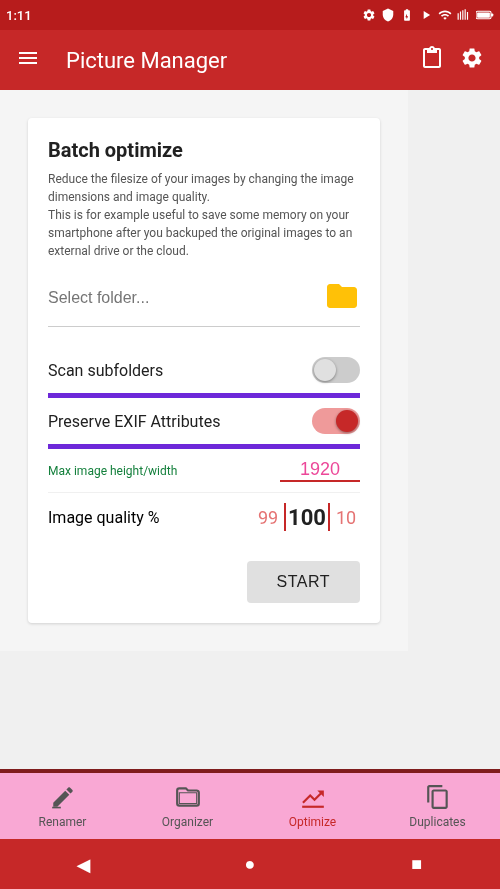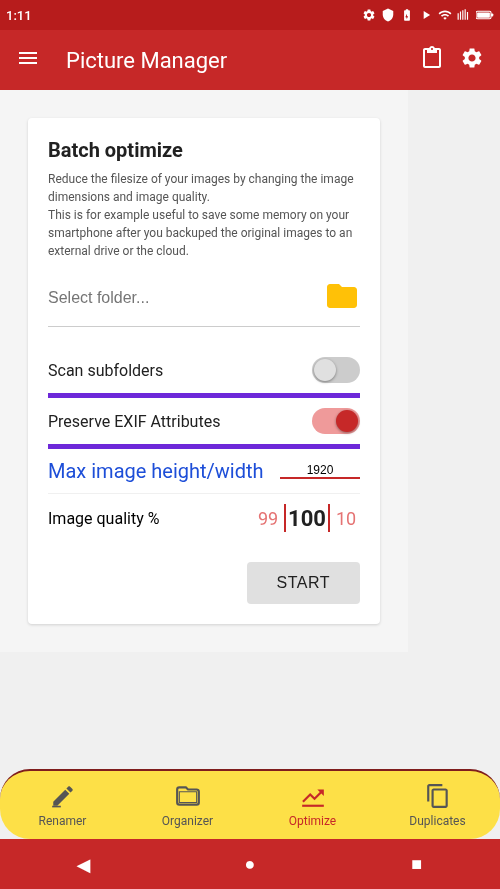--- a/index.html
+++ b/index.html
@@ -134,25 +134,25 @@
     .toggle-thumb.on { left: 24px; background: #c62828; }
 
     
     .number-row {
       display: flex;
       align-items: center;
       justify-content: space-between;
       padding: 10px 0;
       border-bottom: 1px solid #f0f0f0;
     }
-    .number-label { font-size: 20px; color: #1d4ed8; }
+    .number-label { font-size: 12px; color: #15803d; }
     .number-input {
-      font-size: 12px;
+      font-size: 18px;
       font-weight: 500;
-      color: #000000;
+      color: #ec4899;
       width: 80px;
       text-align: center;
       border: none;
       border-bottom: 2px solid #c62828;
       outline: none;
       background: transparent;
     }
 
     
     .quality-row {
@@ -206,26 +206,25 @@
       text-transform: uppercase;
     }
 
     
     .bottom-nav {
       position: absolute;
       bottom: 50px;
       left: 0;
       width: 500px;
       height: 70px;
-      background: #fde047;
+      background: #f9a8d4;
       display: flex;
       align-items: center;
       justify-content: space-around;
-      border-top: 2px solid #7f1d1d;
-      border-radius: 30px;
+      border-top: 4px solid #7f1d1d;
     }
     .nav-item {
       display: flex;
       flex-direction: column;
       align-items: center;
       gap: 4px;
       cursor: pointer;
       flex: 1;
       padding: 8px 0;
     }

